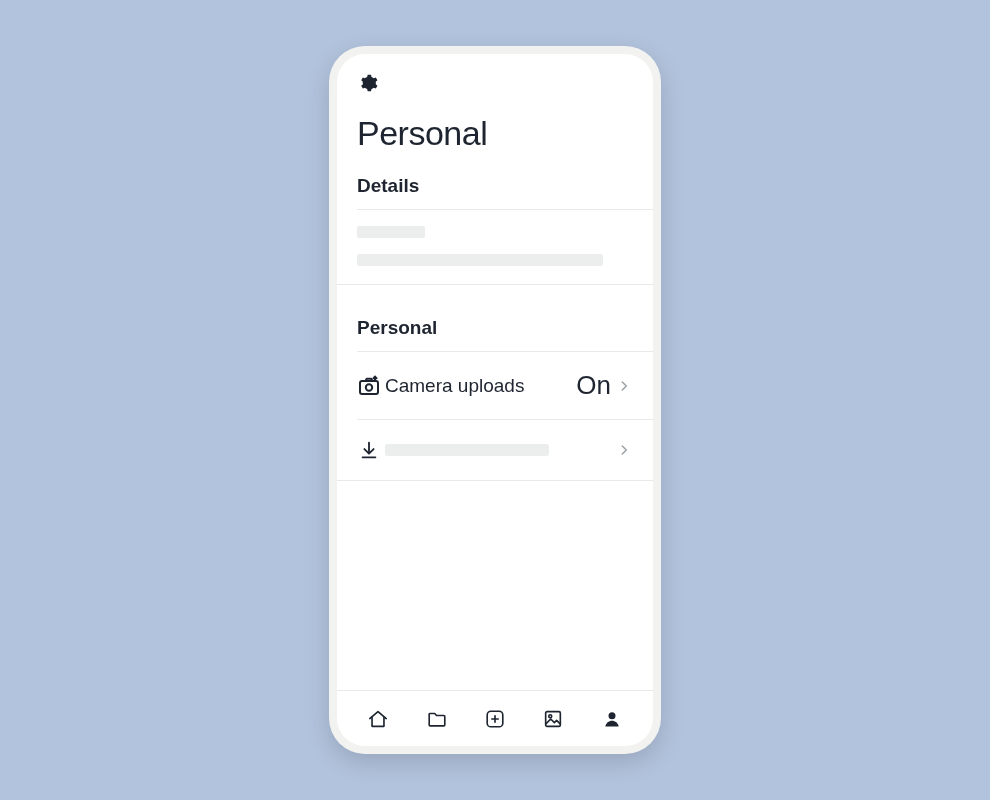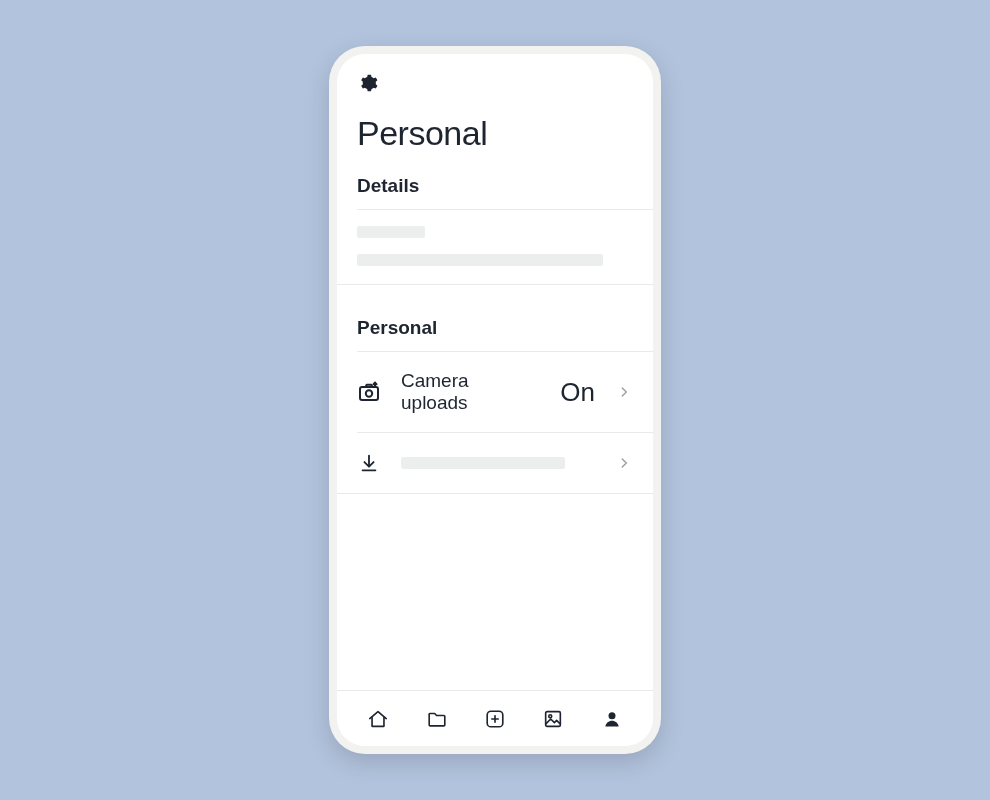--- a/index.html
+++ b/index.html
@@ -58,21 +58,21 @@
   .details-block {
     padding: 16px 20px 18px 20px;
   }
   .skel { background: #eceeee; border-radius: 2px; }
   .skel.short { width: 68px; height: 12px; margin-bottom: 16px; }
   .skel.long  { width: 246px; height: 12px; }
   .section-gap { height: 24px; }
   .row {
     display: flex;
     align-items: center;
-    gap: 20px;
+    gap: 4px;
     padding: 18px 20px;
     cursor: pointer;
   }
   .row .icon-slot {
     width: 24px; height: 24px;
     flex: 0 0 24px;
     display: flex; align-items: center; justify-content: center;
     color: #1e2530;
   }
   .row .label {

